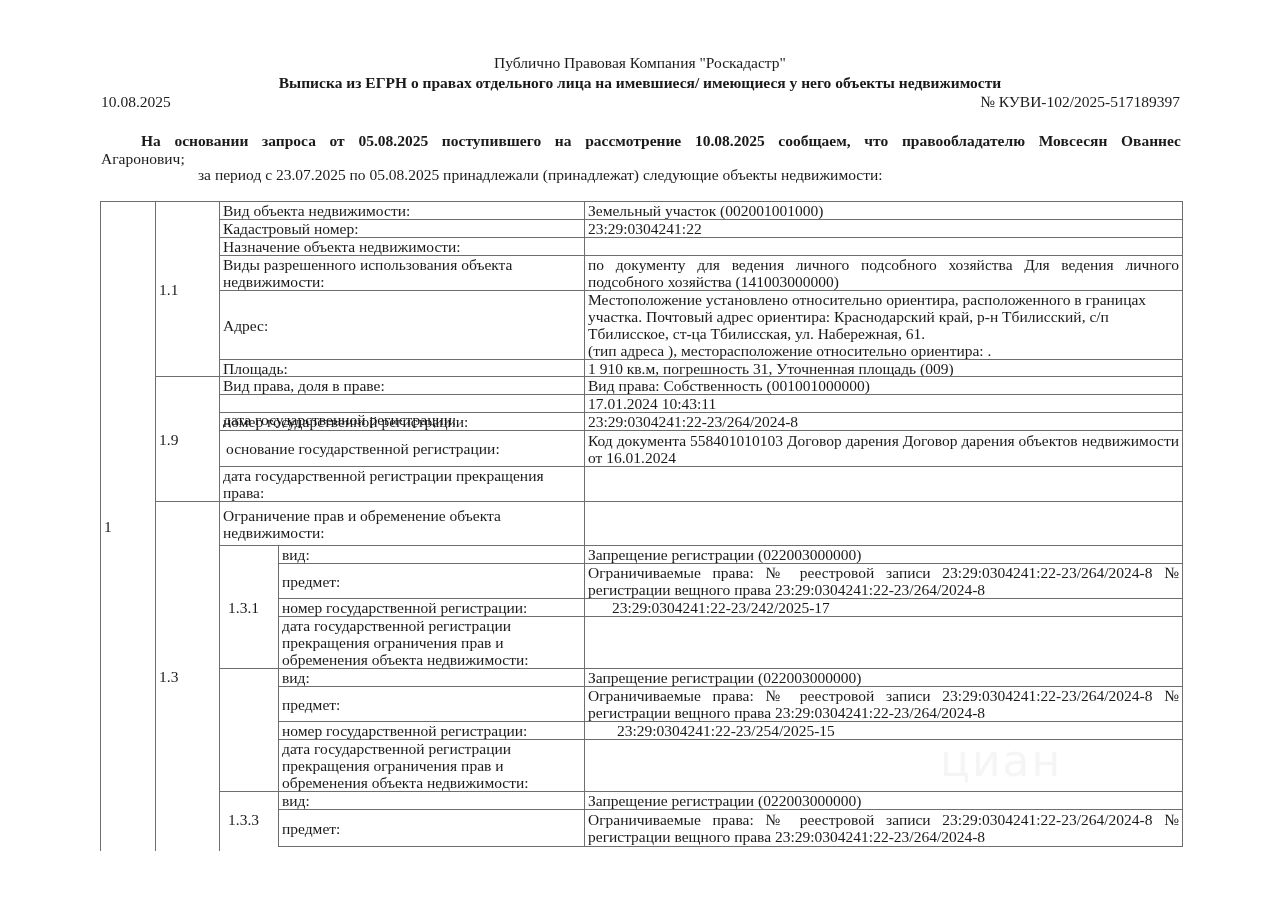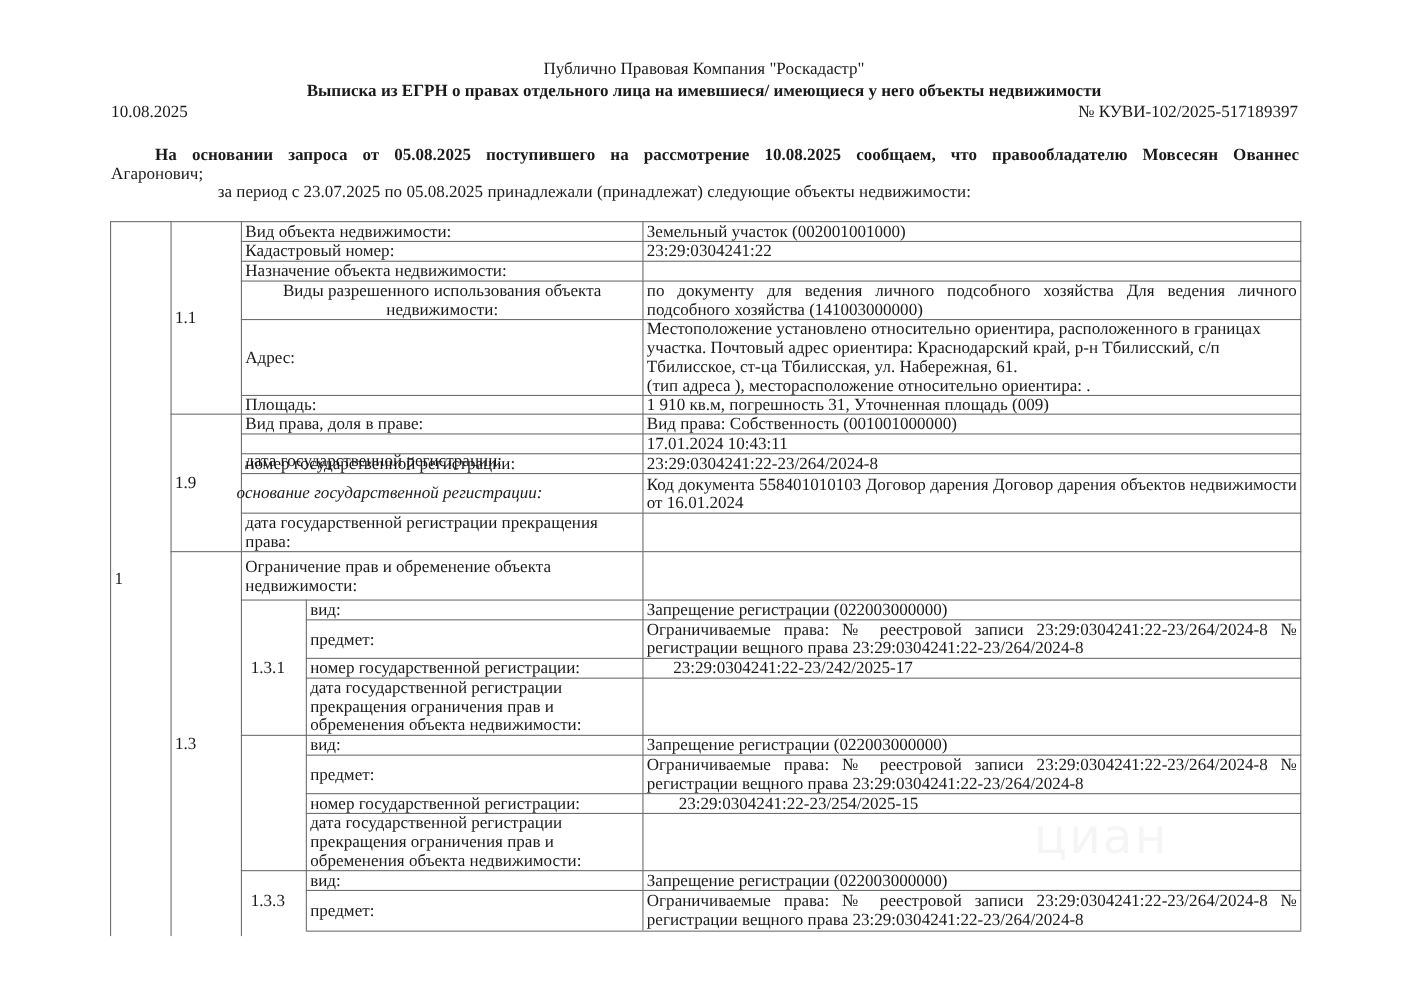--- a/index.html
+++ b/index.html
@@ -69,21 +69,21 @@
       <span class="t">23:29:0304241:22</span>
     </div>
     <div class="hl" style="left: 219px; top: 237px; width: 964px;"></div>
     <div class="cell" style="left: 220px; top: 238px; width: 364px; height: 17px;">
       <span class="t">Назначение объекта недвижимости:</span>
     </div>
     <div class="cell just" style="left: 585px; top: 238px; width: 597px; height: 17px;">
       <span class="t"></span>
     </div>
     <div class="hl" style="left: 219px; top: 255px; width: 964px;"></div>
-    <div class="cell" style="left: 220px; top: 256px; width: 364px; height: 34px; text-align: center;">
+    <div class="cell" style="left: 220px; top: 256px; width: 364px; height: 34px;">
       <span class="t">Виды разрешенного использования объекта недвижимости:</span>
     </div>
     <div class="cell just" style="left: 585px; top: 256px; width: 597px; height: 34px;">
       <span class="t">по документу для ведения личного подсобного хозяйства Для ведения личного подсобного хозяйства (141003000000)</span>
     </div>
     <div class="hl" style="left: 219px; top: 290px; width: 964px;"></div>
     <div class="cell" style="left: 220px; top: 291px; width: 364px; height: 68px; justify-content: center;">
       <span class="t">Адрес:</span>
     </div>
     <div class="cell just" style="left: 585px; top: 291px; width: 597px; height: 68px;">
@@ -115,21 +115,21 @@
       <span class="t">17.01.2024 10:43:11</span>
     </div>
     <div class="hl" style="left: 219px; top: 412px; width: 964px;"></div>
     <div class="cell" style="left: 220px; top: 413px; width: 364px; height: 17px;">
       <span class="t">номер государственной регистрации:</span>
     </div>
     <div class="cell just" style="left: 585px; top: 413px; width: 597px; height: 17px;">
       <span class="t">23:29:0304241:22-23/264/2024-8</span>
     </div>
     <div class="hl" style="left: 219px; top: 430px; width: 964px;"></div>
-    <div class="cell" style="left: 212px; top: 431px; width: 364px; height: 35px; font-style: italic;">
+    <div class="cell" style="left: 223px; top: 431px; width: 364px; height: 35px;">
       <span class="t">основание государственной регистрации:</span>
     </div>
     <div class="cell just" style="left: 585px; top: 431px; width: 597px; height: 35px;">
       <span class="t">Код документа 558401010103 Договор дарения Договор дарения объектов недвижимости от 16.01.2024</span>
     </div>
     <div class="hl" style="left: 219px; top: 466px; width: 964px;"></div>
     <div class="cell" style="left: 220px; top: 467px; width: 364px; height: 34px;">
       <span class="t">дата государственной регистрации прекращения права:</span>
     </div>
     <div class="cell just" style="left: 585px; top: 467px; width: 597px; height: 34px;">

